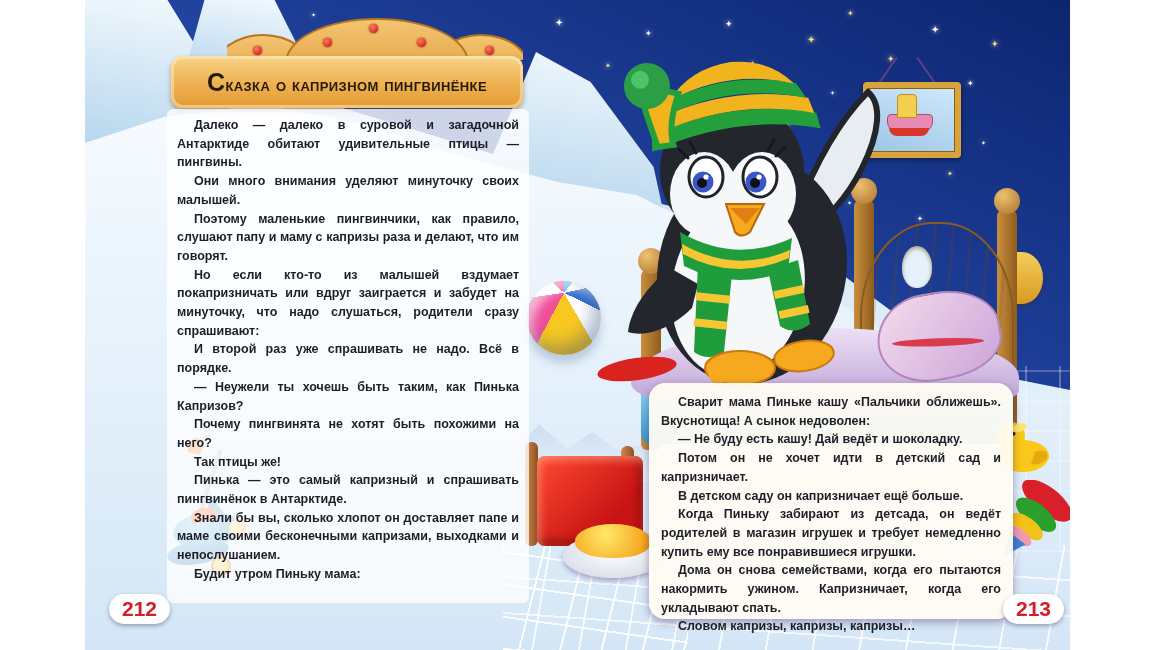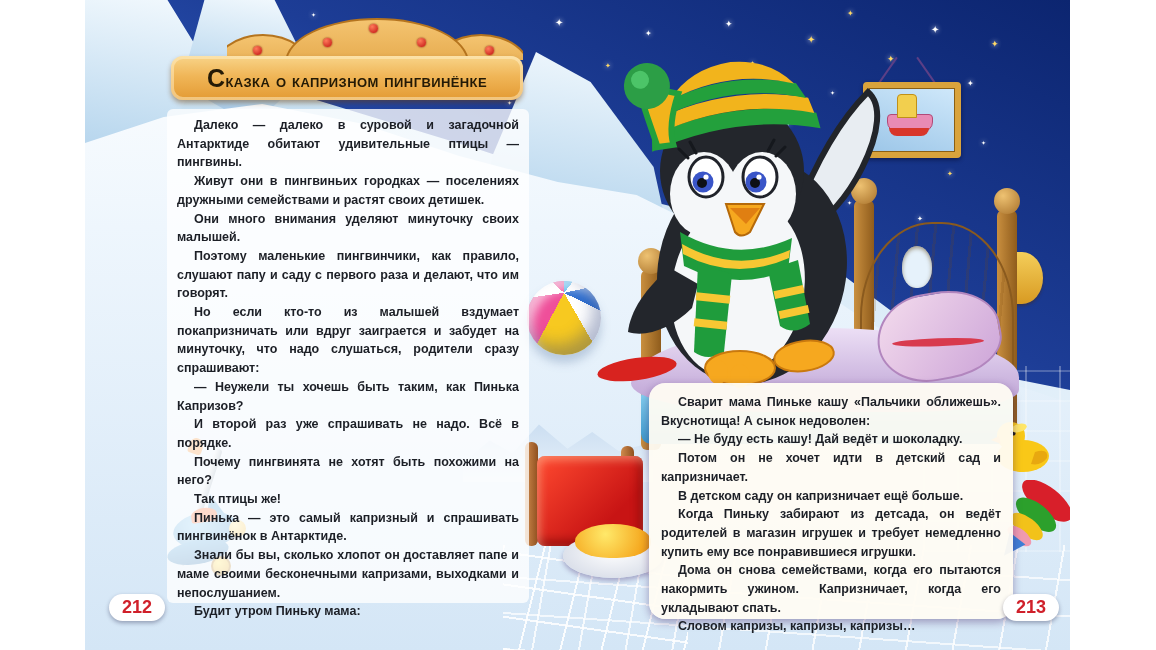--- a/index.html
+++ b/index.html
@@ -105,40 +105,40 @@
         background:radial-gradient(circle at 40% 30%,#ffe96a,#f5a81f 75%,#e08a10);
         box-shadow:inset 0 -4px 6px rgba(180,90,0,.4;)}
 
   
   .toy-svg{position:absolute;}
 
   
   .arc{position:absolute;left:142px;top:12px;width:296px;height:48px;overflow:hidden;}
   .hump{position:absolute;border-radius:50%;background:linear-gradient(180deg,#f4c470,#d8922e);border:2px solid #b5741e;}
   .gem{position:absolute;width:9px;height:9px;border-radius:50%;background:radial-gradient(circle at 35% 30%,#ff7a5a,#c01010);box-shadow:0 0 2px #7a0606;}
-  .banner{position:absolute;left:86px;top:56px;width:352px;height:44px;border-radius:12px;
+  .banner{position:absolute;left:86px;top:56px;width:352px;height:52px;border-radius:12px;
         background:linear-gradient(180deg,#f8d489 0%,#f0b658 45%,#e39a33 100%);
         box-shadow:0 3px 5px rgba(110,60,5,.45), inset 0 0 0 3px rgba(255,240,200,.5);
         display:flex;align-items:center;justify-content:center;}
   .banner-title{font-variant-caps:small-caps;font-weight:bold;font-size:19px;letter-spacing:.4px;
         color:#241a06;white-space:nowrap;}
   .banner-title::first-letter{font-size:25px;}
 
   
   .panel-left{position:absolute;left:82px;top:109px;width:362px;height:494px;box-sizing:border-box;
         background:rgba(255,255,255,.78);border-radius:6px;padding:7px 10px;}
   .panel-right{position:absolute;left:564px;top:383px;width:364px;height:236px;box-sizing:border-box;
         background:rgba(255,252,243,.95);border-radius:16px;padding:10px 12px;
         box-shadow:0 3px 8px rgba(60,25,95,.4);}
   .story p{margin:0;text-indent:17px;text-align:justify;color:#1c1f26;
         font-size:12.5px;font-weight:bold;line-height:18.7px;}
 
   
   .page-pill{position:absolute;background:#ffffff;border-radius:15px;padding:3px 13px;
-        color:#d0202a;font-weight:bold;font-size:18px;box-shadow:0 2px 4px rgba(20,20,60,.35);}
+        color:#d0202a;font-weight:bold;font-size:21px;box-shadow:0 2px 4px rgba(20,20,60,.35);}
   .pill-left{left:24px;top:594px;}
   .pill-right{left:918px;top:594px;}
 </style>
 </head>
 <body>
 
 <div class="canvas">
   <div class="spread">
 
     <div class="sky"></div>
@@ -310,26 +310,25 @@
       <div class="gem" style="left:190px;top:26px;"></div>
       <div class="gem" style="left:26px;top:34px;"></div>
       <div class="gem" style="left:258px;top:34px;"></div>
     </div>
     <div class="banner">
       <span class="banner-title">Сказка о капризном пингвинёнке</span>
     </div>
 
     <div class="panel-left story">
       <p>Далеко — далеко в суровой и загадочной Антарктиде обитают удивительные птицы — пингвины.</p>
-      <p>Живут они в пингвиньих городках — поселениях дружными семействами и растят своих детишек.</p>
       <p>Они много внимания уделяют минуточку своих малышей.</p>
-      <p>Поэтому маленькие пингвинчики, как правило, слушают папу и саду с первого раза и делают, что им говорят.</p>
+      <p>Поэтому маленькие пингвинчики, как правило, слушают папу и маму с капризы раза и делают, что им говорят.</p>
       <p>Но если кто-то из малышей вздумает покапризничать или вдруг заиграется и забудет на минуточку, что надо слушаться, родители сразу спрашивают:</p>
+      <p>И второй раз уже спрашивать не надо. Всё в порядке.</p>
       <p>— Неужели ты хочешь быть таким, как Пинька Капризов?</p>
-      <p>И второй раз уже спрашивать не надо. Всё в порядке.</p>
       <p>Почему пингвинята не хотят быть похожими на него?</p>
       <p>Так птицы же!</p>
       <p>Пинька — это самый капризный и спрашивать пингвинёнок в Антарктиде.</p>
       <p>Знали бы вы, сколько хлопот он доставляет папе и маме своими бесконечными капризами, выходками и непослушанием.</p>
       <p>Будит утром Пиньку мама:</p>
 
     </div>
 
     <div class="panel-right story">
       <p>Сварит мама Пиньке кашу «Пальчики оближешь». Вкуснотища! А сынок недоволен:</p>

